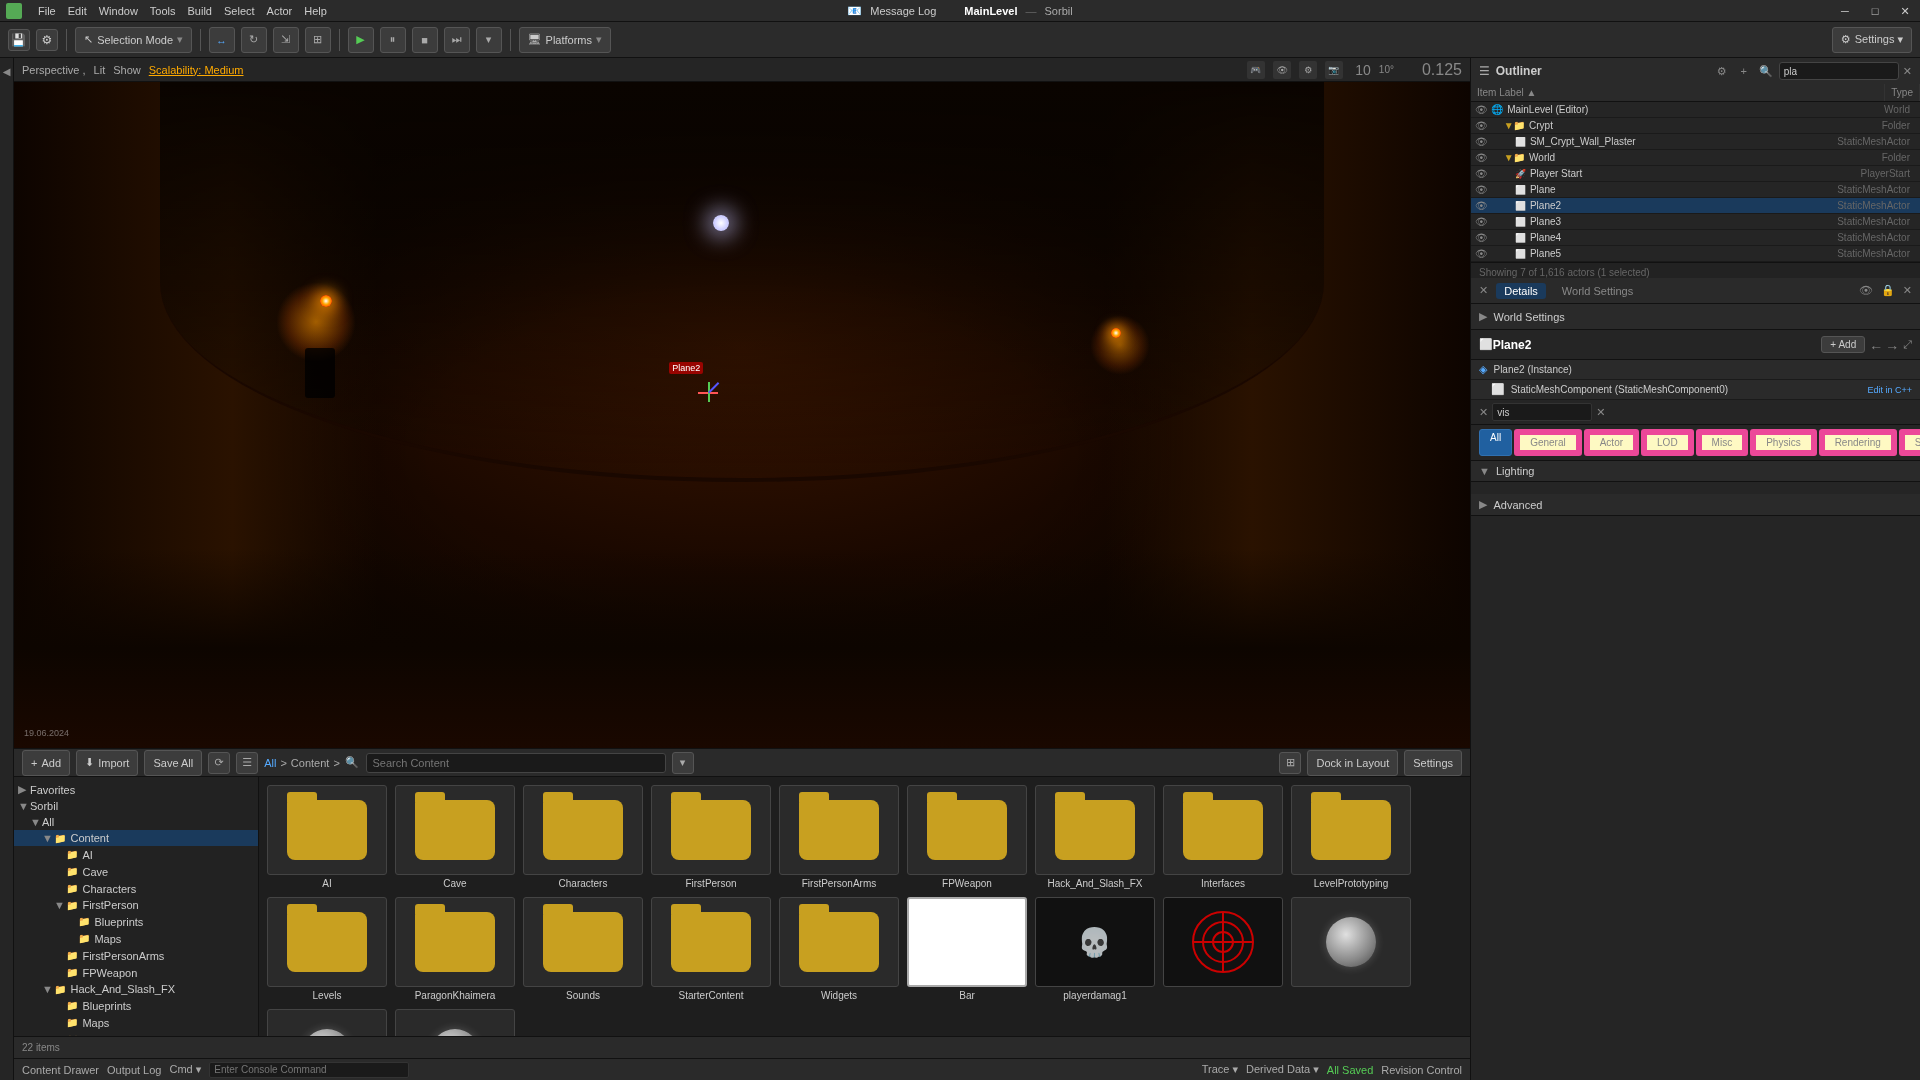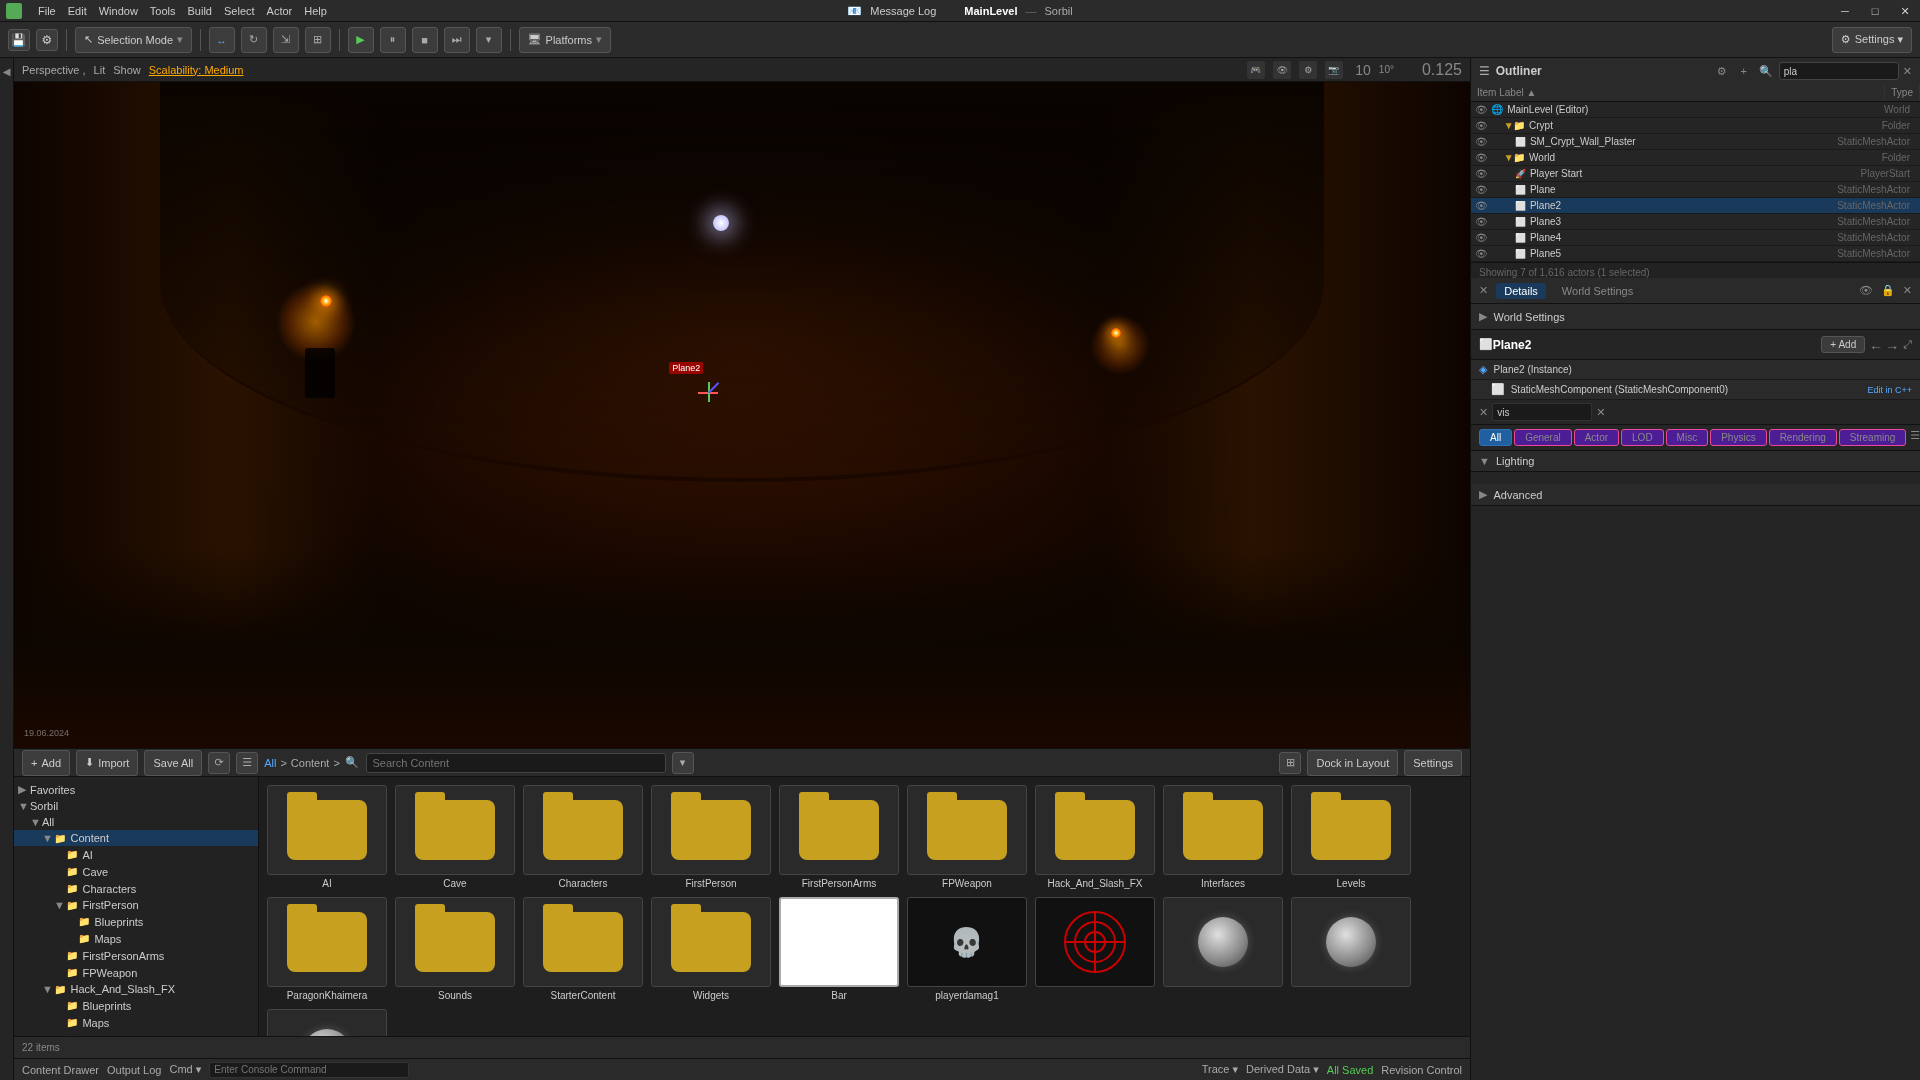--- a/index.html
+++ b/index.html
@@ -76,21 +76,21 @@
 
     #details-title { height: 30px; background: #252525; display: flex; align-items: center; justify-content: space-between; padding: 0 8px; border-bottom: 1px solid #111; }
     .details-name { font-size: 12px; color: #fff; font-weight: bold; }
     .details-btn { background: #3c3c3c; border: 1px solid #555; border-radius: 3px; color: #ccc; padding: 2px 8px; cursor: pointer; font-size: 10px; }
 
     .component-row { display: flex; align-items: center; padding: 3px 8px; background: #2a2a2a; border-bottom: 1px solid #1a1a1a; font-size: 11px; }
     .component-icon { color: #5af; margin-right: 6px; }
 
     
     .filter-tabs { display: flex; gap: 2px; padding: 4px 8px; background: #252525; border-bottom: 1px solid #111; }
-    .filter-tab { padding: 2px 10px; border-radius: 3px; cursor: pointer; font-size: 10px; color: #888; background: #4c1d95; border: 1px solid #ec4899; }
+    .filter-tab { padding: 2px 10px; border-radius: 3px; cursor: pointer; font-size: 10px; color: #888; background: #fef9c3; border: 6px solid #ec4899; }
     .filter-tab-all { background: #2060a0; color: #fff; border: 1px solid #3070b0; }
 
     .section-header { padding: 4px 8px; background: #2a2a2a; display: flex; align-items: center; cursor: pointer; border-bottom: 1px solid #111; font-size: 11px; }
     .section-header .arrow { color: #888; margin-right: 6px; }
 
     
     #bottom-bar { height: 22px; background: #2a2a2a; border-top: 1px solid #111; display: flex; align-items: center; padding: 0 8px; gap: 8px; justify-content: space-between; }
     .bb-btn { color: #aaa; cursor: pointer; font-size: 11px; }
 
     
@@ -400,20 +400,26 @@
             <div class="cb-item">
               <div class="cb-thumb folder">
                   <div class="folder-shape"></div>
                 </div>
               <div class="cb-label">Interfaces</div>
             </div>
             <div class="cb-item">
               <div class="cb-thumb folder">
                   <div class="folder-shape"></div>
                 </div>
+              <div class="cb-label">LevelPrototyping</div>
+            </div>
+            <div class="cb-item">
+              <div class="cb-thumb folder">
+                  <div class="folder-shape"></div>
+                </div>
               <div class="cb-label">Levels</div>
             </div>
             <div class="cb-item">
               <div class="cb-thumb folder">
                   <div class="folder-shape"></div>
                 </div>
               <div class="cb-label">ParagonKhaimera</div>
             </div>
 
             <div class="cb-item">

